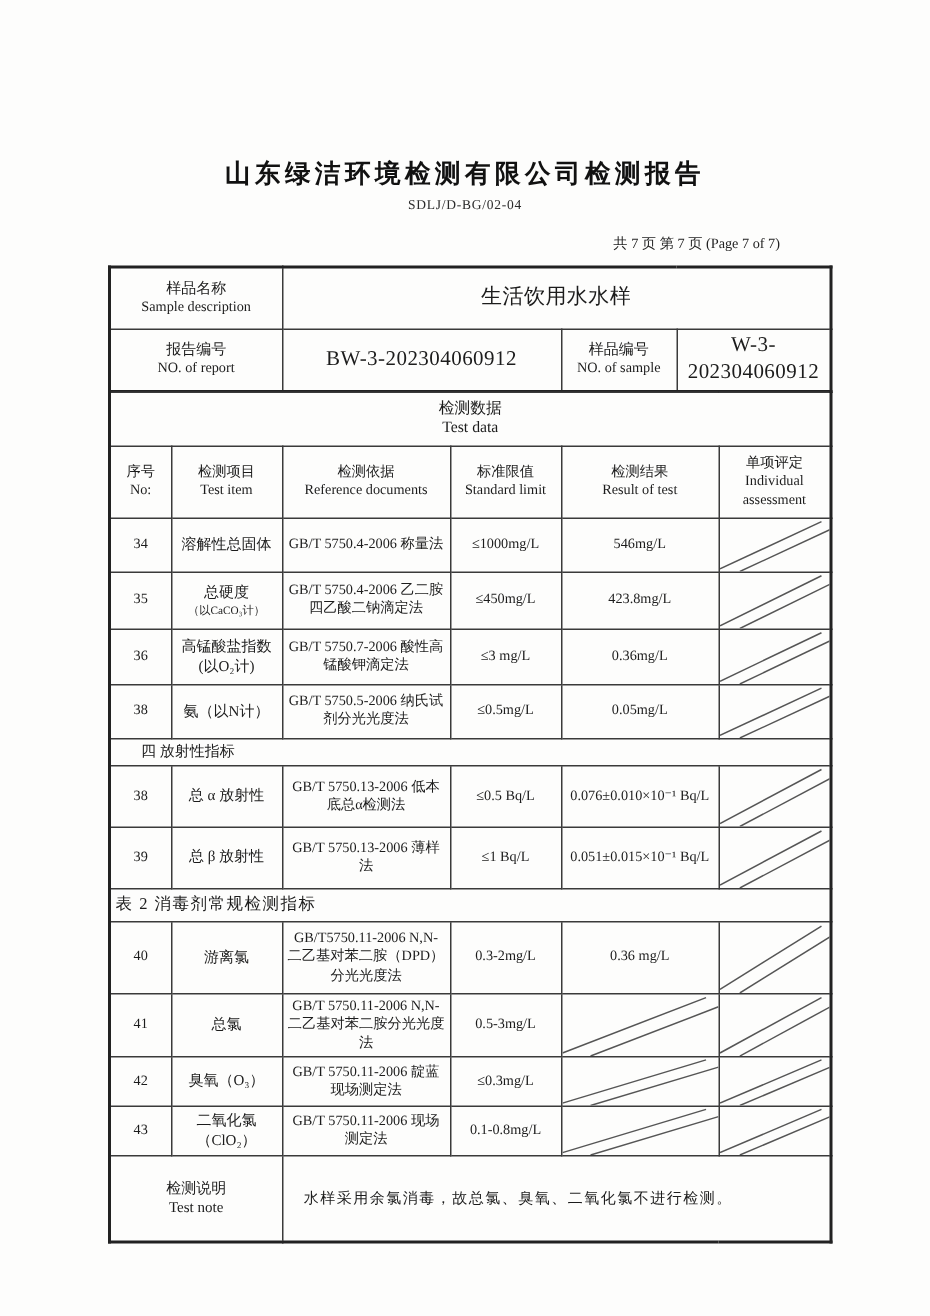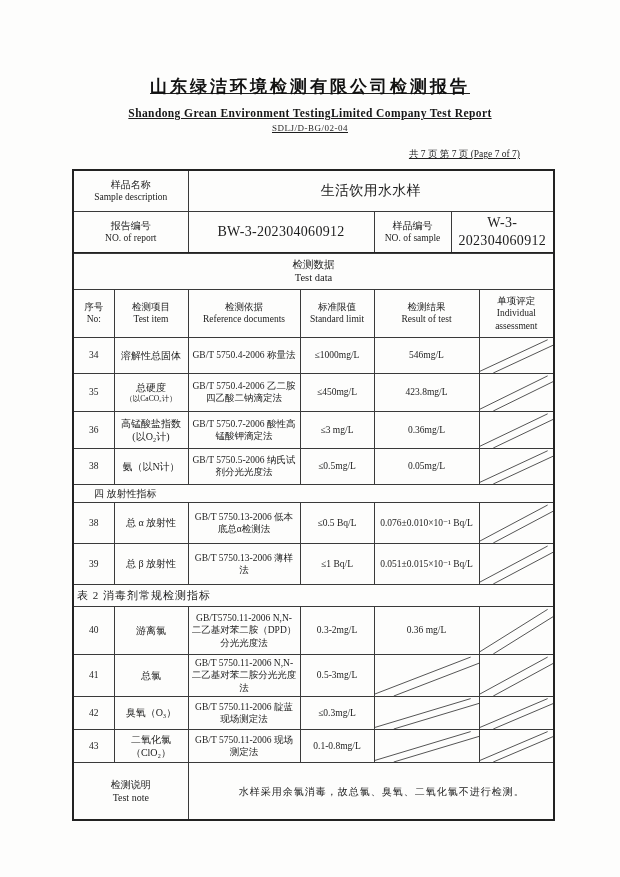--- a/index.html
+++ b/index.html
@@ -6,21 +6,21 @@
   .page{
     position:relative;
     width:620px;height:877px;
     margin:0 auto;
     background:#fdfdfc;
     font-family:"Liberation Serif","DejaVu Serif",serif;
     color:#1e1e1e;
     box-sizing:border-box;
     overflow:hidden;
   }
-  .header{padding-top:75px;text-align:center;text-decoration:underline;}
+  .header{padding-top:104px;text-align:center;}
   .title-cn{
     font-size:17px;font-weight:bold;letter-spacing:3px;
     color:#111;
   }
   .title-en{
     margin-top:9px;font-size:11.5px;font-weight:bold;letter-spacing:.4px;color:#161616;
   }
   .doc-code{margin-top:4px;font-size:9px;color:#2a2a2a;letter-spacing:.5px;}
   .page-info{
     margin-top:15px;margin-right:100px;
@@ -45,30 +45,29 @@
   .col-head{font-size:9.5px;}
   .sec-row td{text-align:left;padding-left:20px;font-size:10px;}
   .sec2-row td{text-align:left;font-weight:normal;font-size:11px;letter-spacing:1px;}
   .c-item{font-size:10px;}
   .c-item .sub{font-size:7.5px;}
   .c-ref{font-size:9.5px;margin-left:40px;}
   .c-limit,.c-result{font-size:9.5px;}
   td.slash{padding:0;position:relative;}
   td.slash svg{position:absolute;left:0;top:0;width:100%;height:100%;display:block;}
   .note-lbl div{font-size:10px;}
-  .note-txt{text-align:center;padding-left:25px;font-size:10px;letter-spacing:1px;}
+  .note-txt{text-align:left;padding-left:14px;font-size:10px;letter-spacing:1px;}
 </style>
 </head>
 <body>
 
 <div class="page">
 
   <div class="header">
     <div class="title-cn">山东绿洁环境检测有限公司检测报告</div>
-    <div class="title-en">Shandong Grean Environment TestingLimited Company Test Report</div>
     <div class="doc-code">SDLJ/D-BG/02-04</div>
     <div class="page-info">共 7 页  第 7 页  (Page 7 of 7)</div>
   </div>
 
   <div class="tbl-wrap">
 
     <table class="info-table">
       <colgroup>
           <col style="width:115px">
           <col style="width:186px">

